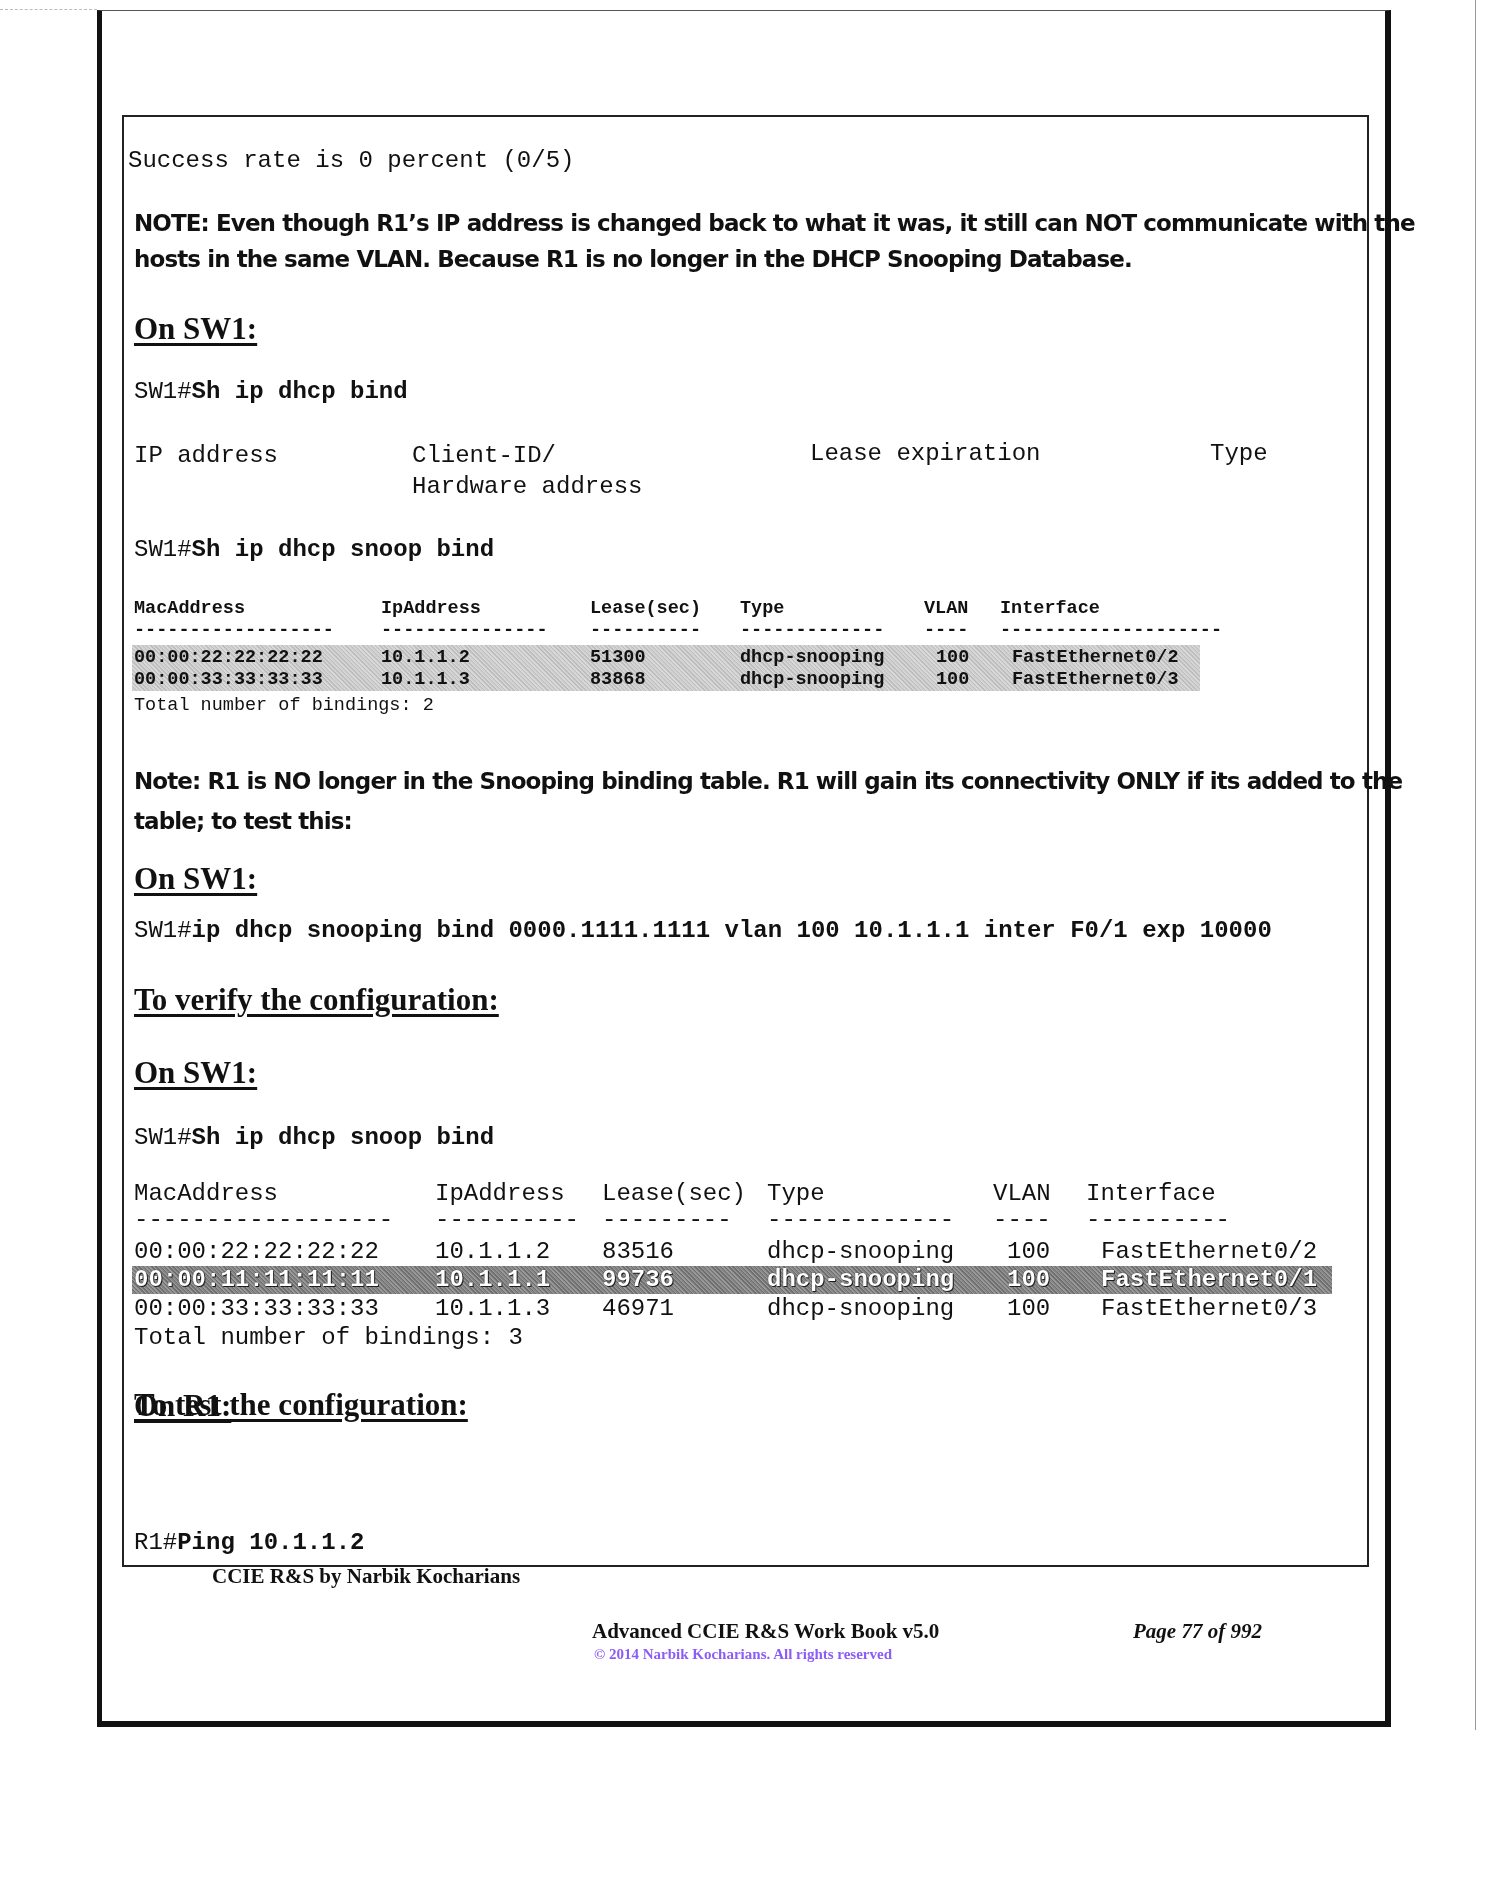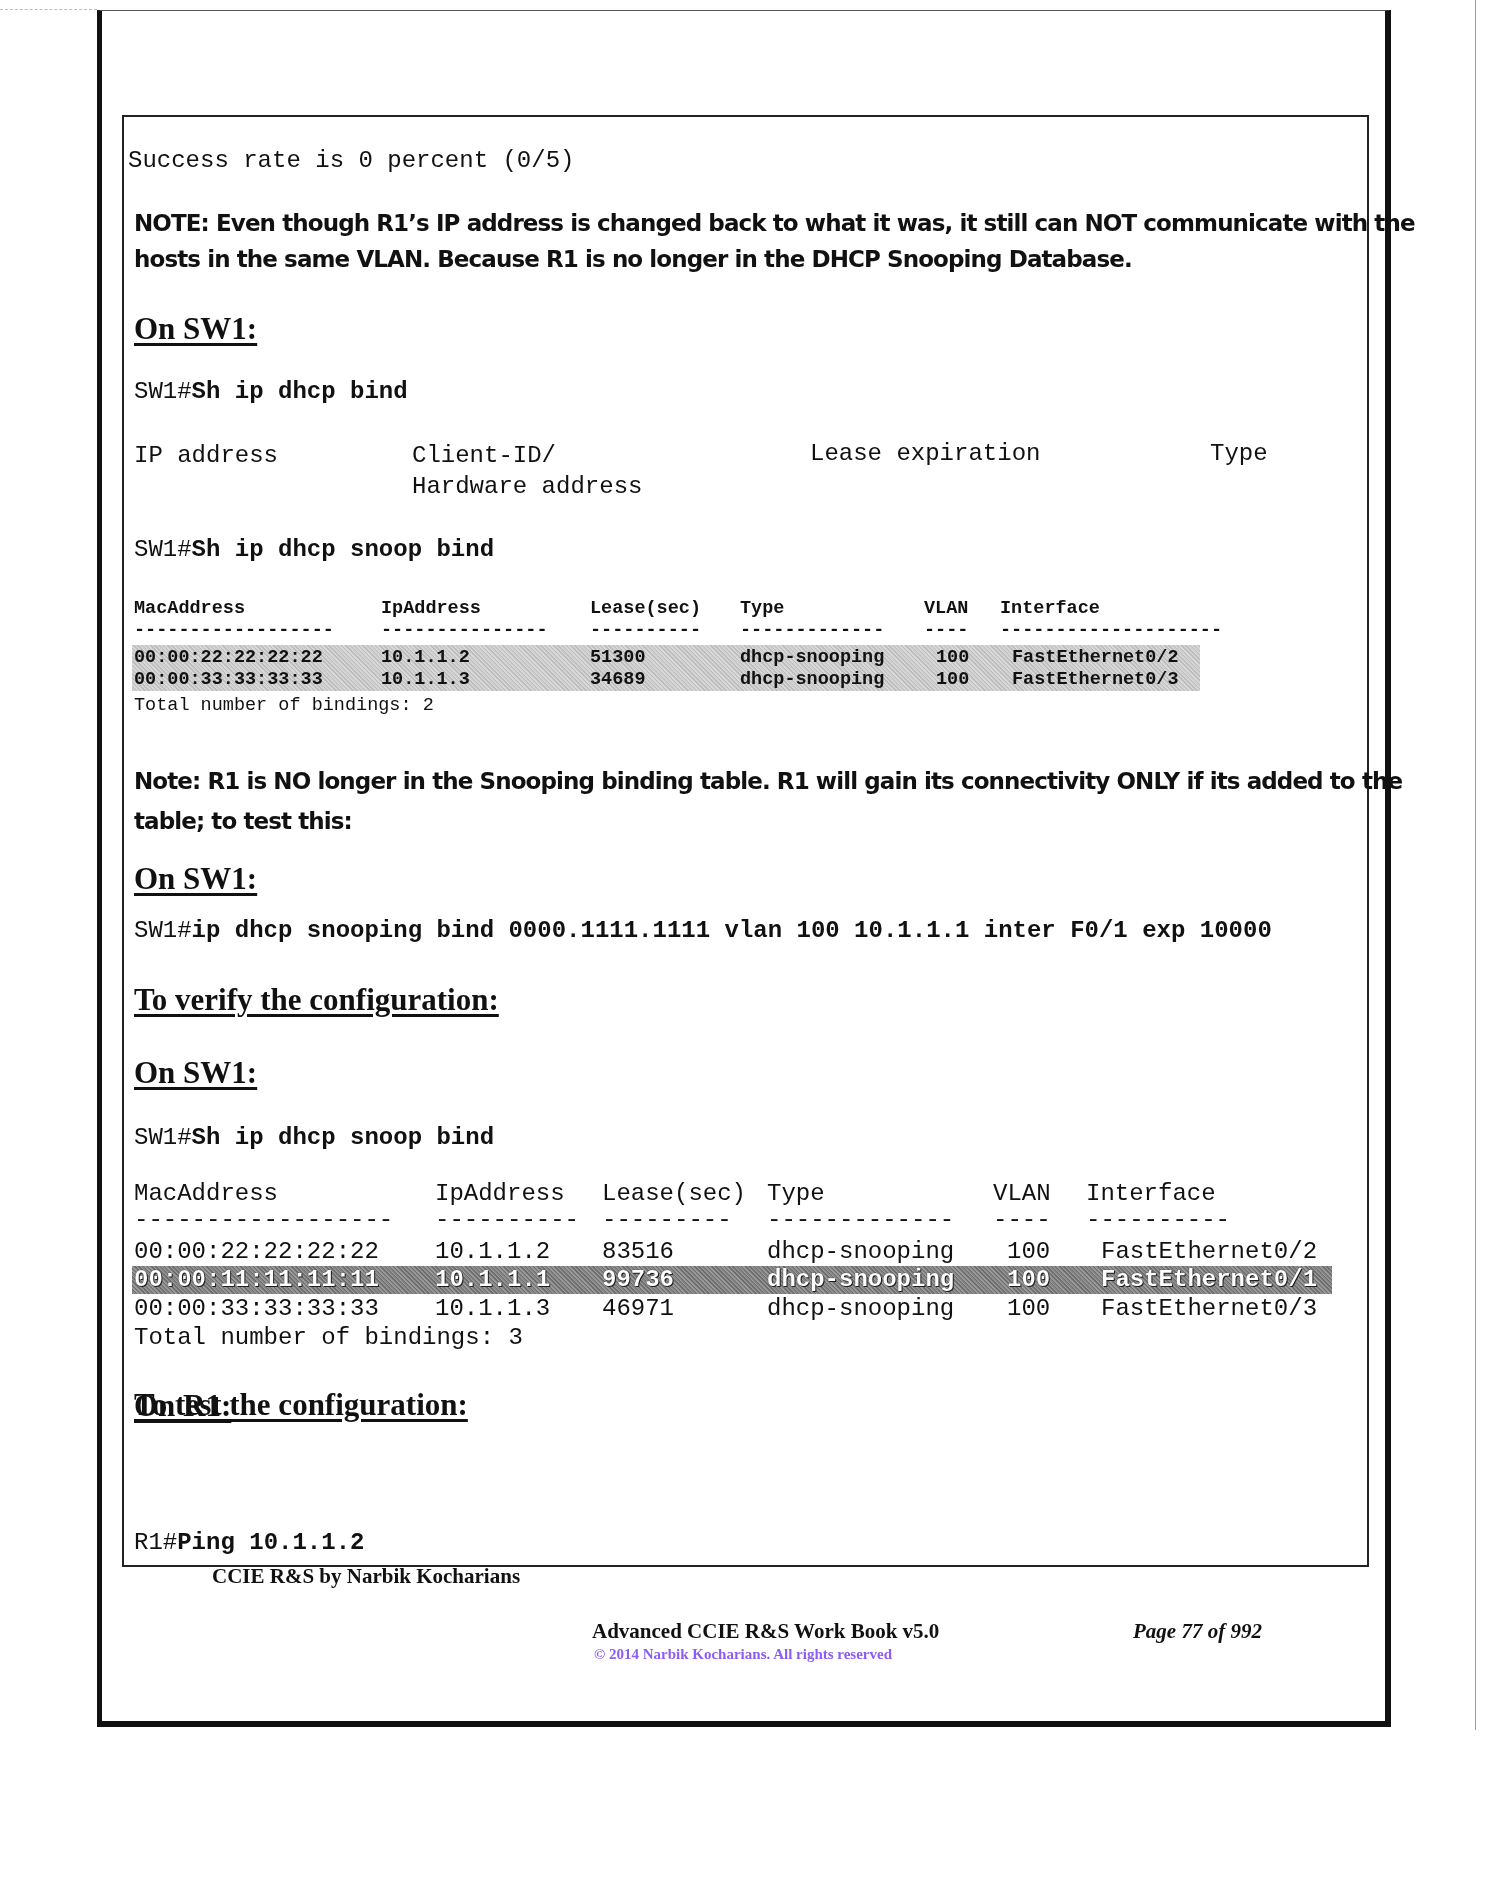--- a/index.html
+++ b/index.html
@@ -72,21 +72,21 @@
     <div class="abs tbl1" style="left:134px; top:647px;">00:00:22:22:22:22</div>
     <div class="abs tbl1" style="left:381px; top:647px;">10.1.1.2</div>
     <div class="abs tbl1" style="left:590px; top:647px;">51300</div>
     <div class="abs tbl1" style="left:740px; top:647px;">dhcp-snooping</div>
     <div class="abs tbl1" style="left:936px; top:647px;">100</div>
     <div class="abs tbl1" style="left:1012px; top:647px;">FastEthernet0/2</div>
   </div>
   <div>
     <div class="abs tbl1" style="left:134px; top:669px;">00:00:33:33:33:33</div>
     <div class="abs tbl1" style="left:381px; top:669px;">10.1.1.3</div>
-    <div class="abs tbl1" style="left:590px; top:669px;">34689</div>
+    <div class="abs tbl1" style="left:590px; top:669px;">83868</div>
     <div class="abs tbl1" style="left:740px; top:669px;">dhcp-snooping</div>
     <div class="abs tbl1" style="left:936px; top:669px;">100</div>
     <div class="abs tbl1" style="left:1012px; top:669px;">FastEthernet0/3</div>
   </div>
   <div class="abs tbl1" style="left:134px; top:695px; font-weight:normal;">Total number of bindings: 2</div>
 </div>
 
 <div class="abs note" style="left:134px; top:768px;">Note: R1 is NO longer in the Snooping binding table. R1 will gain its connectivity ONLY if its added to the</div>
 <div class="abs note" style="left:134px; top:808px;">table; to test this:</div>
 

